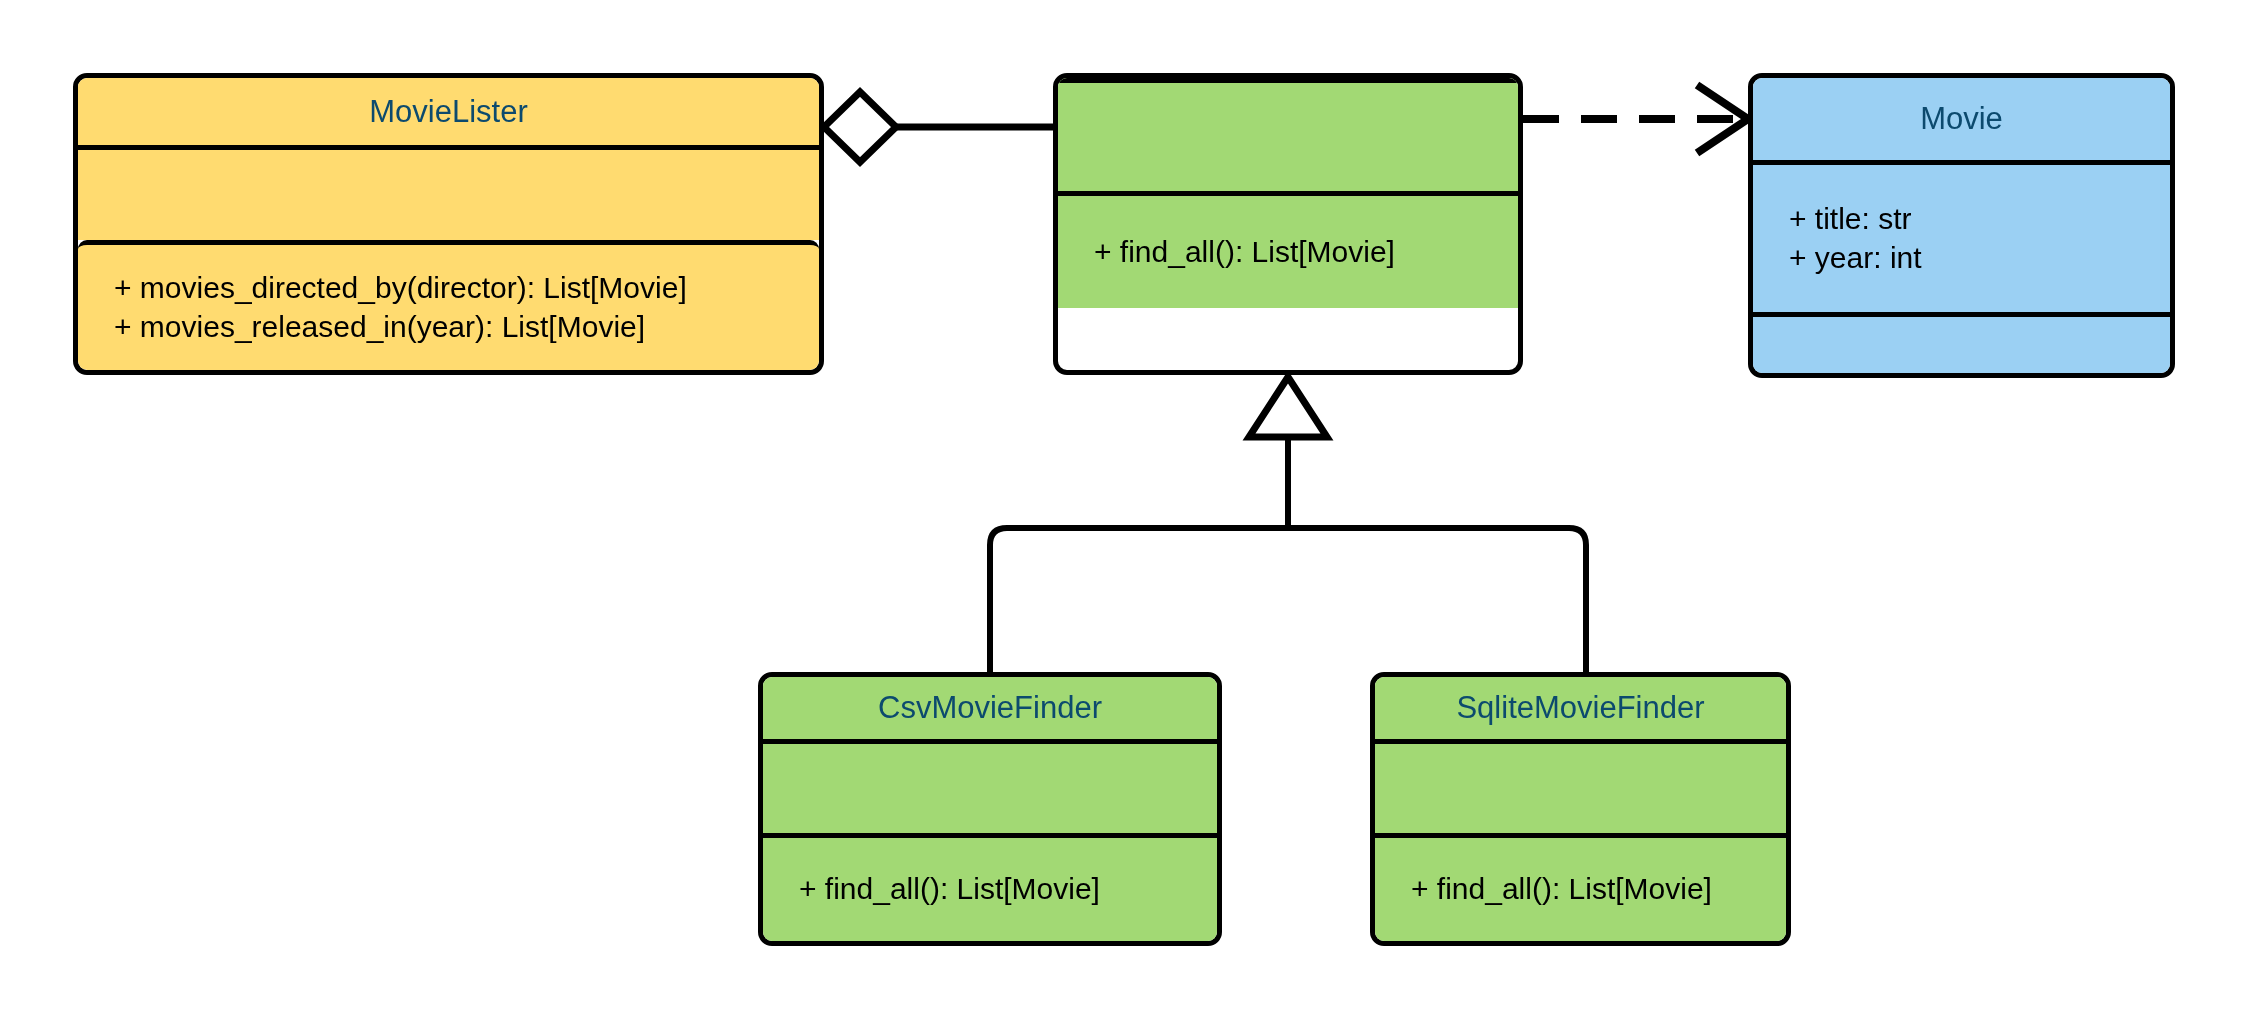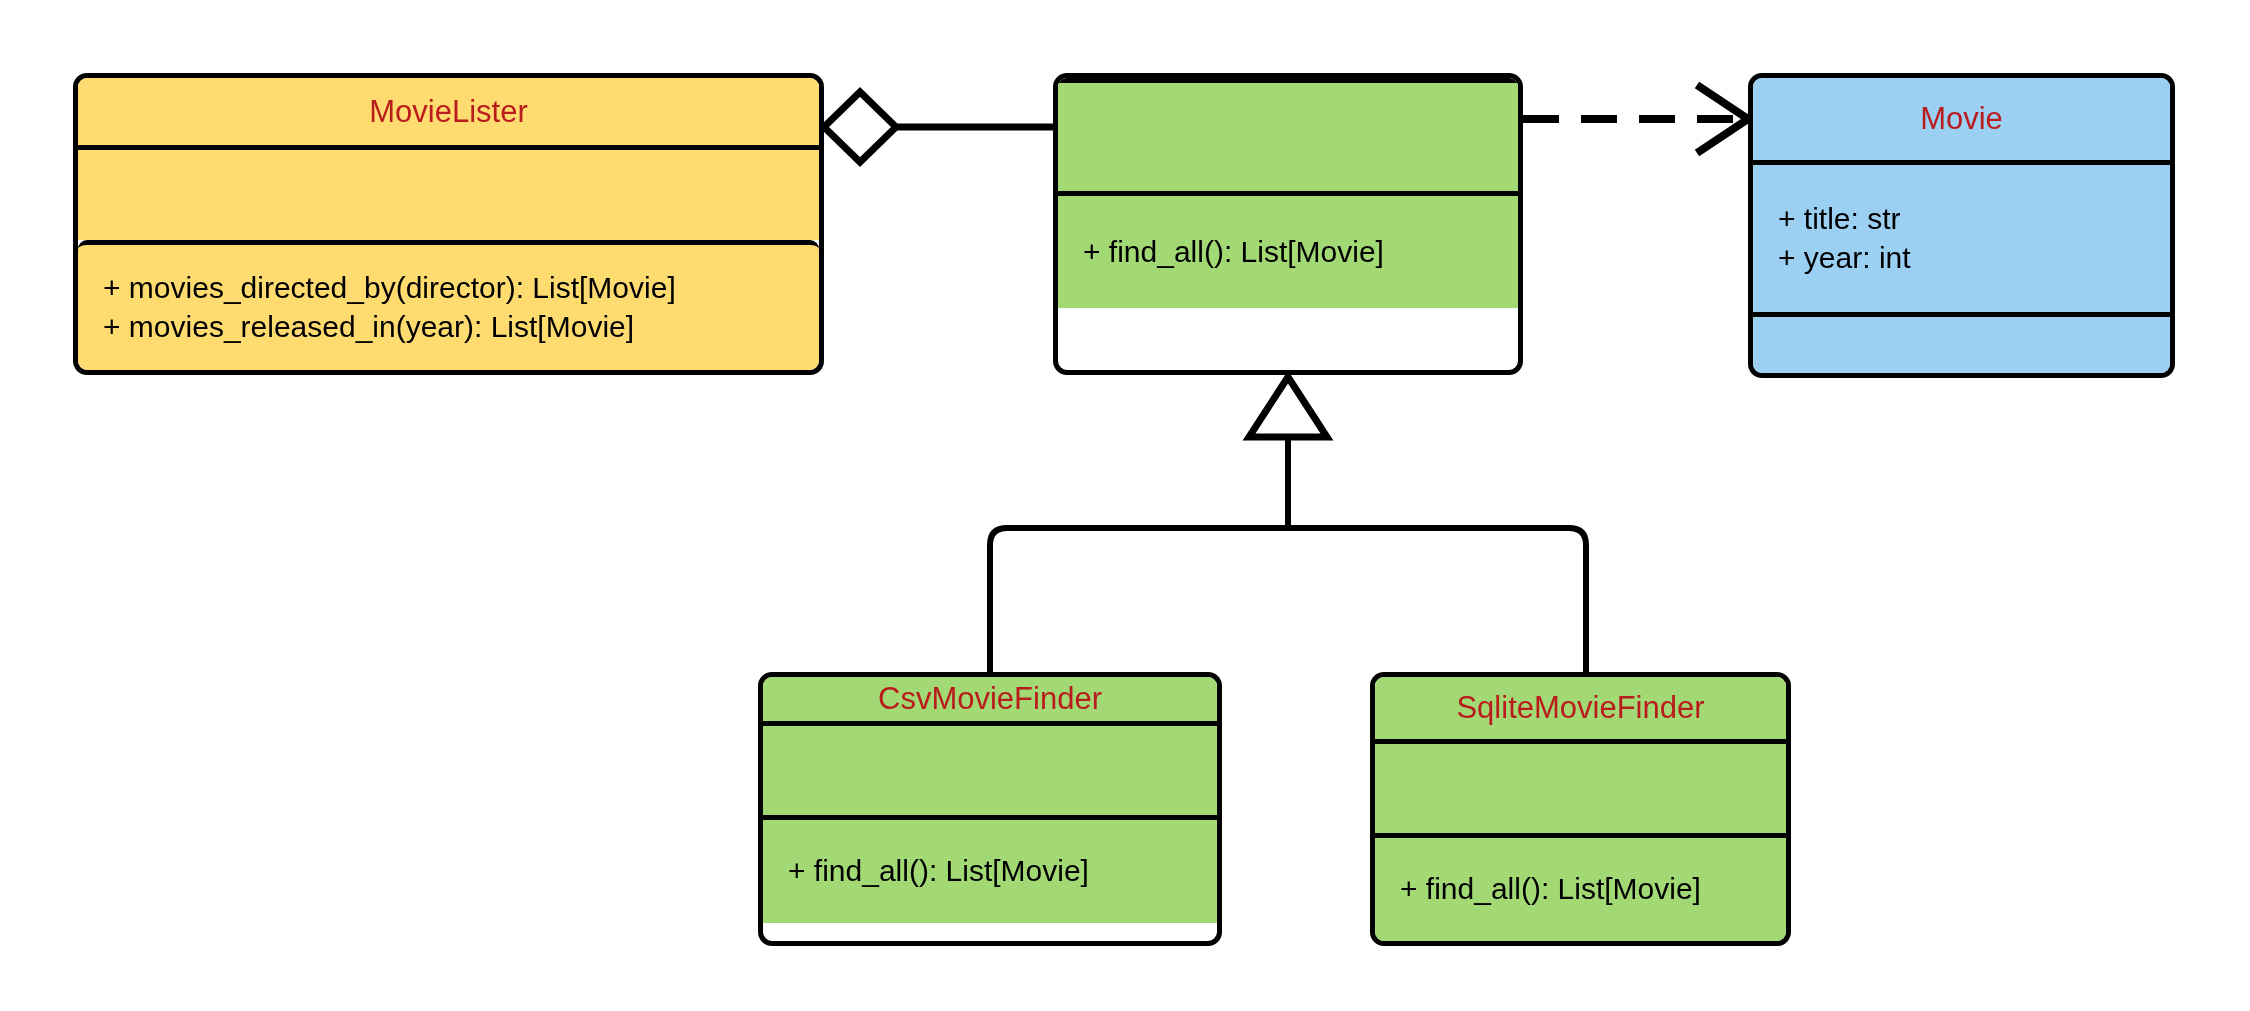--- a/index.html
+++ b/index.html
@@ -36,26 +36,27 @@
     z-index: 5;
   }
   .compartment {
     box-sizing: border-box;
     display: flex;
     flex-direction: column;
     justify-content: center;
   }
   .compartment.divider-top {
     border-top: 5px solid #000000;
+    padding-left: 11px;
   }
   .class-name {
     text-align: center;
     font-size: 31px;
     line-height: 1.15;
-    color: #b91c1c;
+    color: #0c4a6e;
     white-space: nowrap;
   }
   .member-list {
     padding-left: 25px;
     padding-right: 14px;
   }
   .member {
     font-size: 30px;
     line-height: 1.27;
     color: #000000;
@@ -129,21 +130,21 @@
         <div class="member">+ title: str</div>
         <div class="member">+ year: int</div>
       </div>
     </div>
     <div class="compartment divider-top" style="height:76px;">
       <div class="member-list"></div>
     </div>
   </div>
 
   <div class="uml-class theme-green" style="left:758px; top:672px; width:464px; height:274px;">
-    <div class="compartment" style="height:44px;">
+    <div class="compartment" style="height:62px;">
       <div class="class-name">CsvMovieFinder</div>
     </div>
     <div class="compartment divider-top" style="height:94px;">
       <div class="member-list"></div>
     </div>
     <div class="compartment divider-top" style="height:108px;">
       <div class="member-list">
         <div class="member">+ find_all(): List[Movie]</div>
       </div>
     </div>

